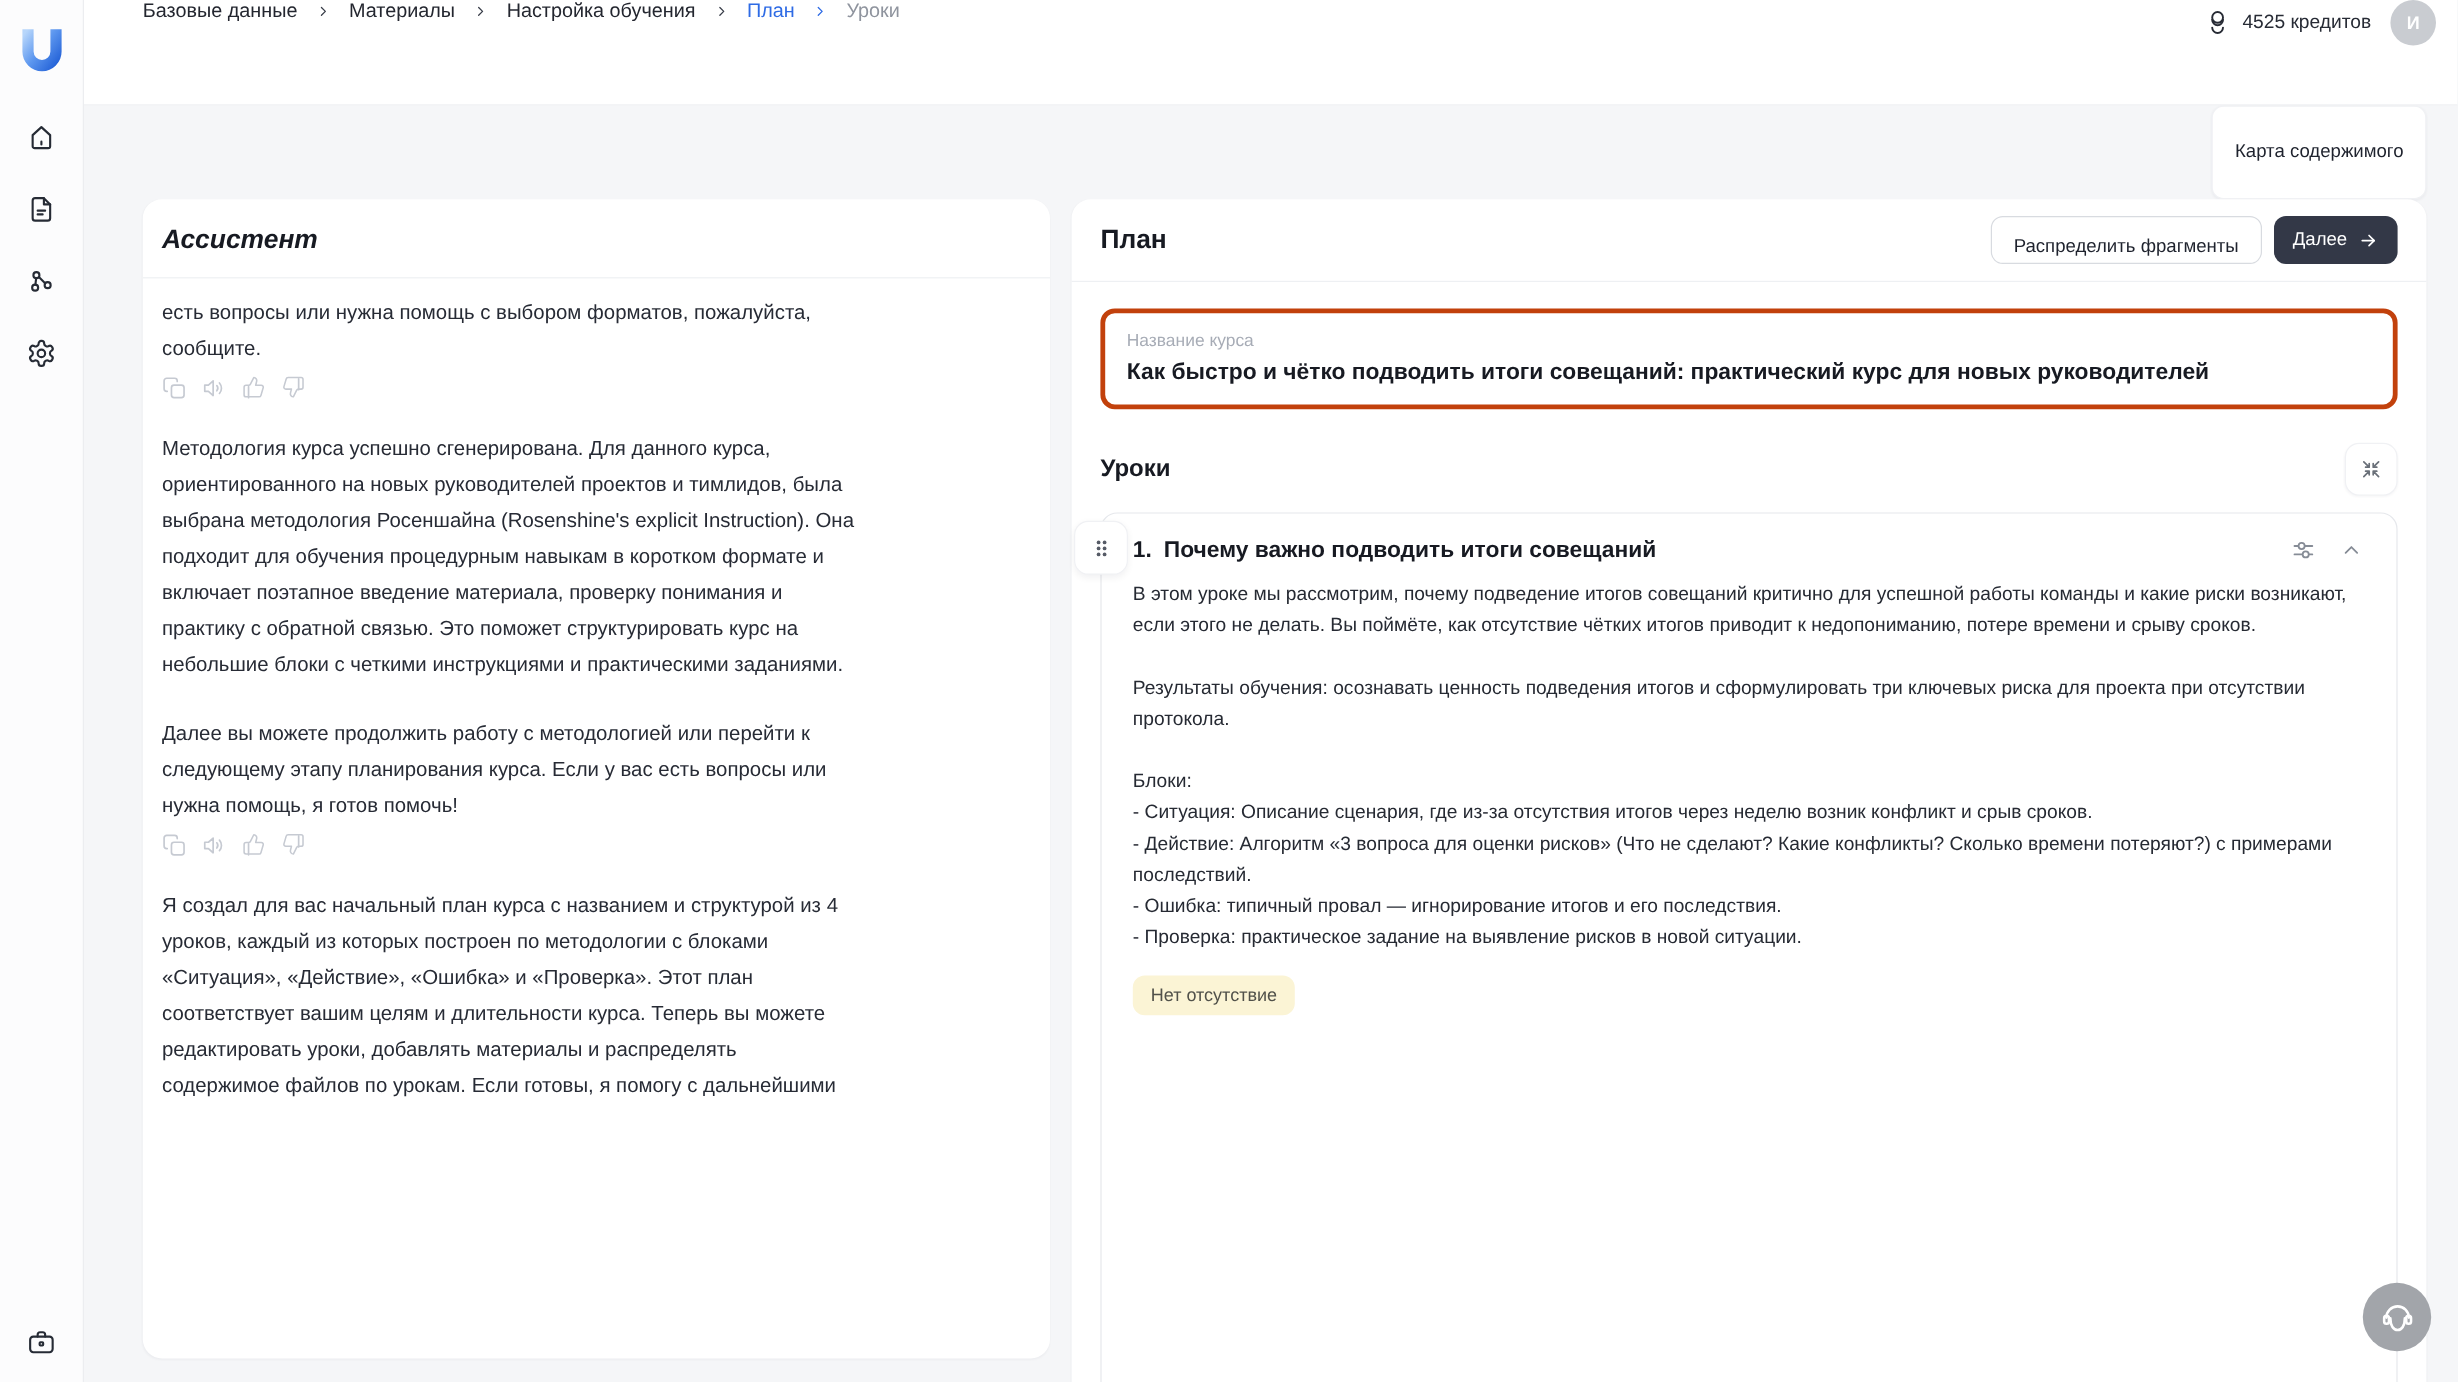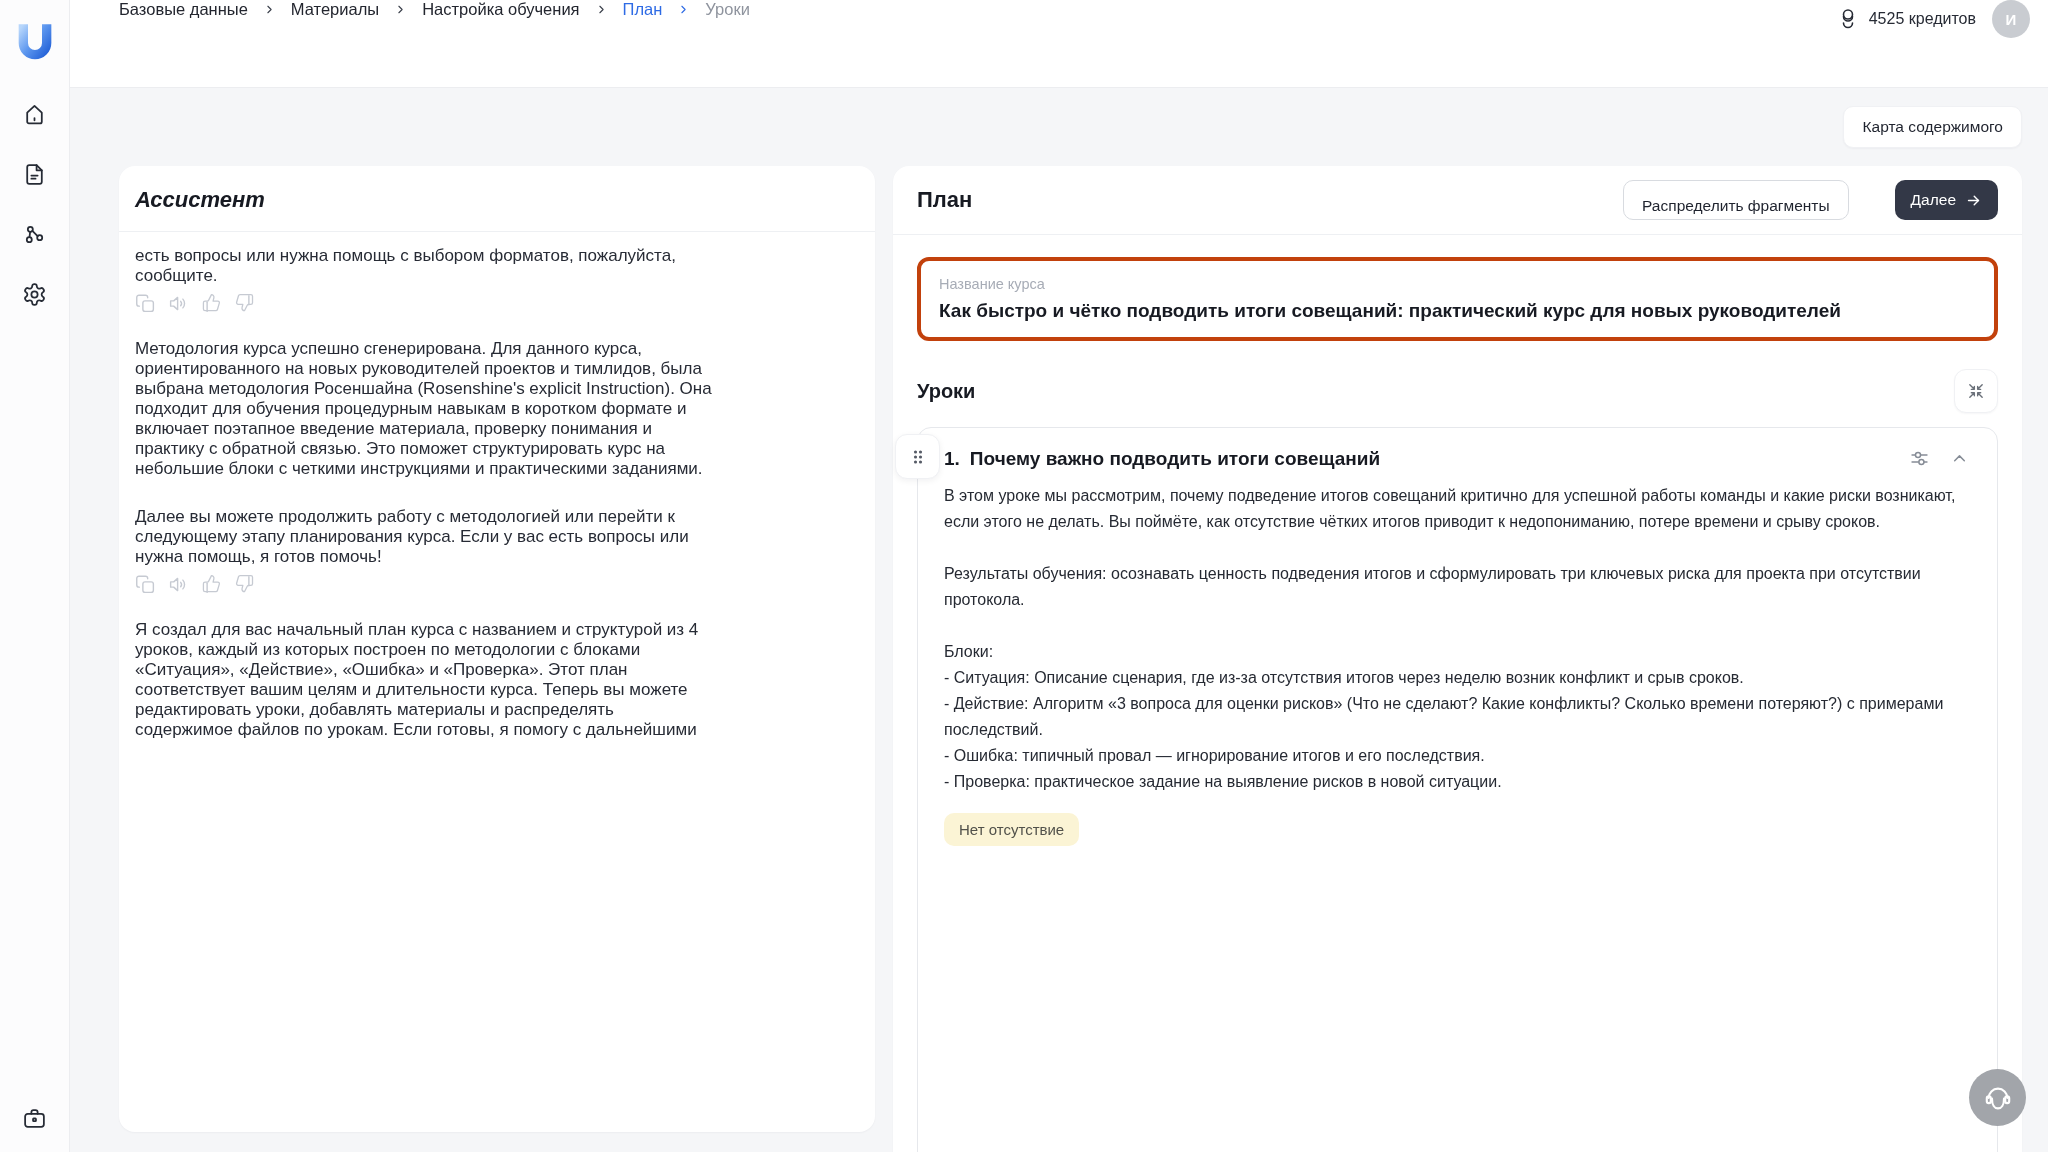--- a/index.html
+++ b/index.html
@@ -38,33 +38,33 @@
   .topbar-right { margin-left:auto; display:flex; align-items:center; gap:16px; }
   .credits { display:flex; align-items:center; gap:9px; font-size:16px; color:#272b35; }
   .credits svg { width:24px; height:24px; stroke:#272b35; stroke-width:1.6; fill:none; stroke-linecap:round; }
   .avatar {
     width:38px; height:38px; border-radius:50%; background:#c9ccd1; color:#fff;
     display:flex; align-items:center; justify-content:center; font-size:15px; font-weight:600; cursor:pointer;
   }
 
   
   .main { flex:1; background:#f5f6f8; padding:0 26px 0 49px; display:flex; flex-direction:column; min-height:0; }
-  .map-row { height:78px; display:flex; align-items:center; justify-content:flex-end; flex-shrink:0; }
+  .map-row { height:78px; display:flex; justify-content:flex-end; flex-shrink:0; }
   .map-btn {
     background:#fff; border:1px solid #f0f1f4; border-radius:10px; padding:11px 18px;
     font-size:15.5px; color:#1f232e; cursor:pointer; box-shadow:0 1px 2px rgba(16,24,40,.04);
     font-family:inherit;
   }
   .panels { flex:1; display:flex; gap:18px; min-height:0; }
   .card { background:#fff; border-radius:16px; box-shadow:0 1px 2px rgba(16,24,40,.04); }
 
   
   .chat { width:756px; height:966px; display:flex; flex-direction:column; flex-shrink:0; }
   .chat-head { padding:21px 16px 18px; font-size:22px; font-weight:600; color:#171a22; border-bottom:1px solid #eef0f3;font-style:italic; }
-  .chat-body { flex:1; padding:14px 24px 0 16px; overflow:hidden; font-size:17px; line-height:20px; color:#272b35; }
+  .chat-body { flex:1; padding:14px 24px 0 16px; overflow:hidden; font-size:17px; line-height:30px; color:#272b35; }
   .msg { max-width:580px; }
   .msg p + p { margin-top:28px; }
   .msg-actions { display:flex; gap:11px; margin:7px 0 24px; max-width:580px; }
   .msg-actions .act { width:22px; height:22px; cursor:pointer; }
   .msg-actions svg { width:21px; height:21px; stroke:#c6cad2; stroke-width:1.6; fill:none; stroke-linecap:round; stroke-linejoin:round; }
   .composer {
     margin:12px 16px 14px; background:#f3f4f6; border-radius:16px; height:152px;
     position:relative; padding:16px 18px; flex-shrink:0;
   }
   .composer textarea {
@@ -84,21 +84,21 @@
   .plan { flex:1; height:1020px; display:flex; flex-direction:column; min-width:0; }
   .plan-head { display:flex; align-items:center; padding:14px 24px; border-bottom:1px solid #eef0f3; }
   .plan-title { font-size:22px; font-weight:600; color:#171a22; }
   .plan-head-actions { margin-left:auto; display:flex; gap:10px; align-items:center; }
   .btn-outline {
     background:#fff; border:1px solid #d8dbe0; border-radius:10px; height:40px; padding:16px 18px;
     font-size:15.5px; color:#1f232e; cursor:pointer; font-family:inherit;
   }
   .btn-dark {
     background:#333847; border:none; border-radius:10px; height:40px; padding:0 16px;
-    font-size:15.5px; color:#fff; cursor:pointer; display:flex; align-items:center; gap:9px; font-family:inherit; font-weight:500;margin-left:36px;
+    font-size:15.5px; color:#fff; cursor:pointer; display:flex; align-items:center; gap:9px; font-family:inherit; font-weight:500;
   }
   .btn-dark svg { width:17px; height:17px; stroke:#fff; stroke-width:2; fill:none; stroke-linecap:round; stroke-linejoin:round; }
   .plan-body { padding:22px 24px; flex:1; min-height:0; }
   .name-field { border:4px solid #c2410c; border-radius:12px; padding:15px 18px; cursor:text; }
   .name-label { font-size:14.5px; color:#a7acb6; margin-bottom:8px; }
   .name-value { font-size:19px; font-weight:600; color:#171a22; }
   .lessons-row { display:flex; align-items:center; margin-top:28px; }
   .lessons-title { font-size:20px; font-weight:600; color:#171a22; }
   .collapse-btn {
     margin-left:auto; width:44px; height:44px; background:#fff; border:1px solid #f0f1f4; border-radius:12px;

